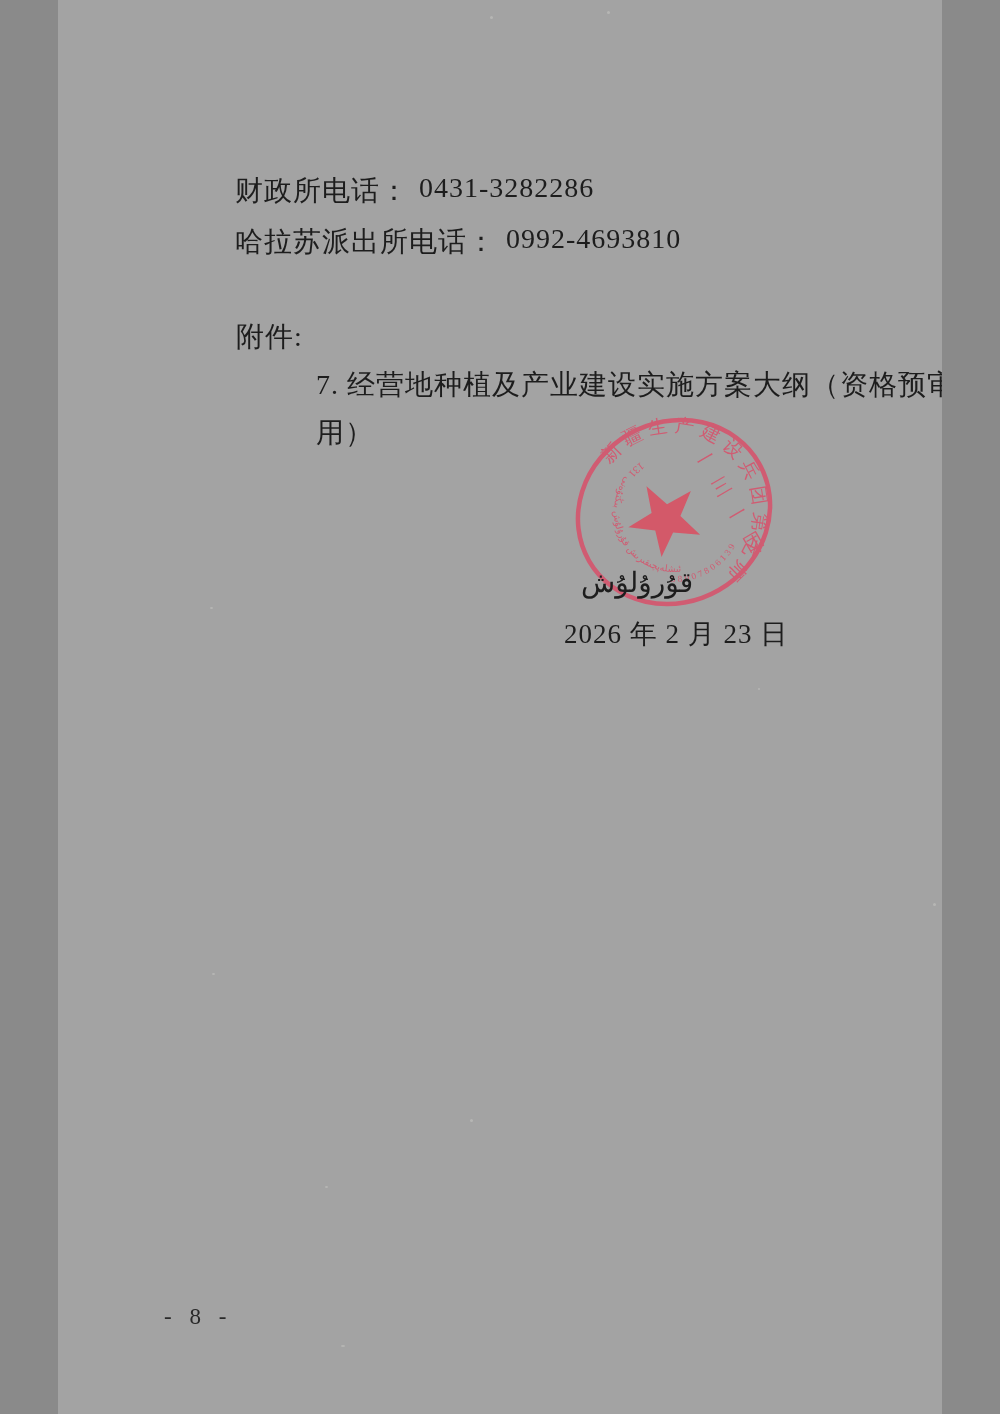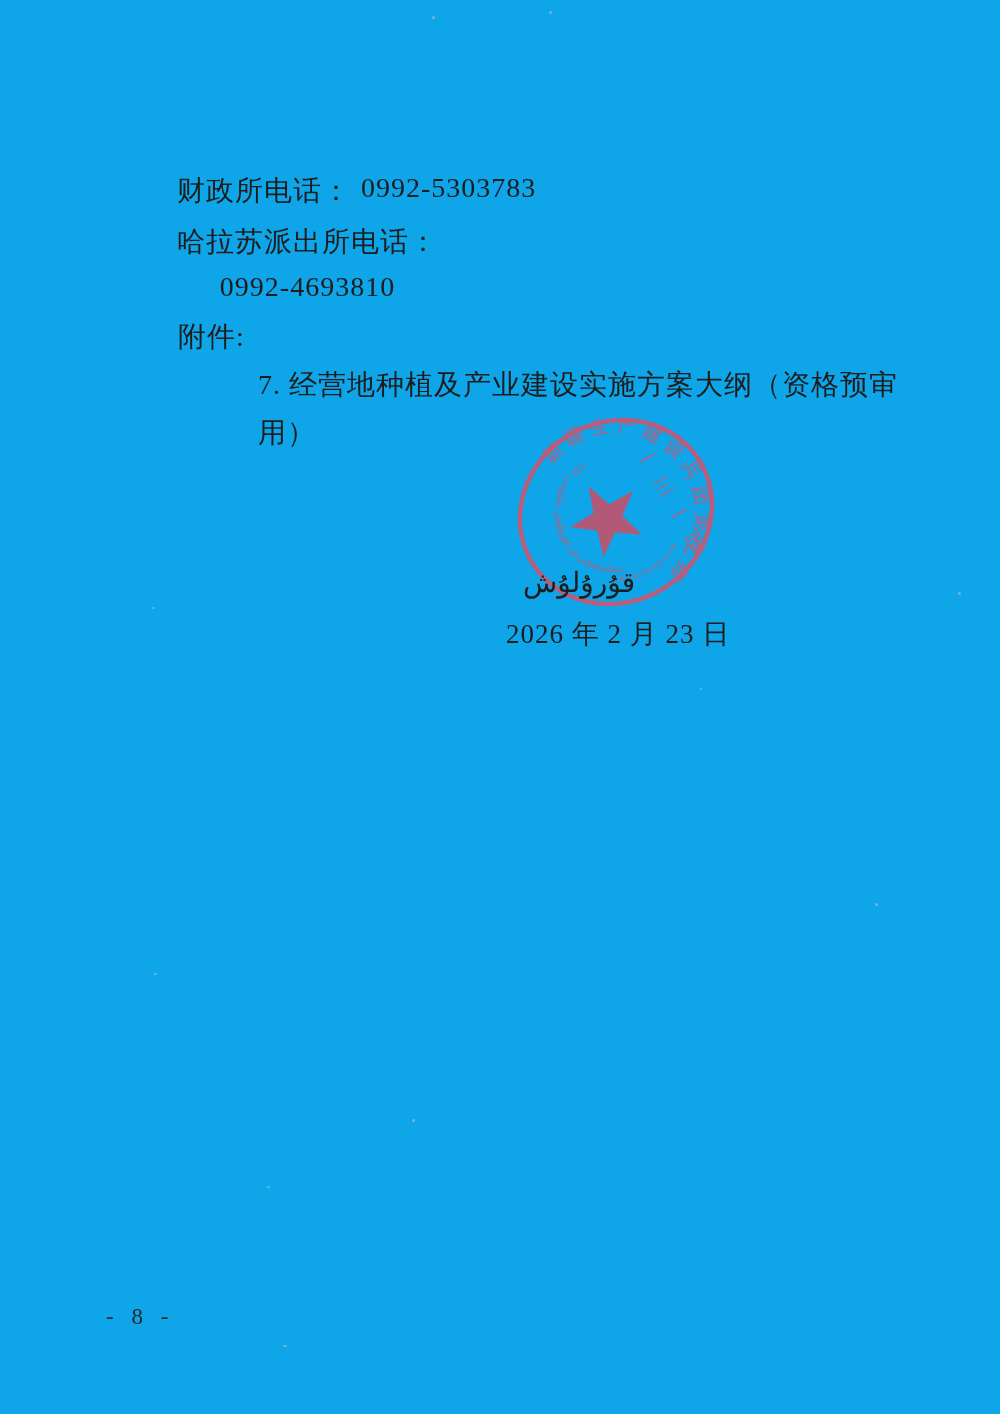--- a/index.html
+++ b/index.html
@@ -1,24 +1,23 @@
 <!DOCTYPE html>
 <html><head>
 <meta charset="utf-8">
 <style>
   html,body{margin:0;padding:0;background:#8a8a8a;}
   .page{
     position:relative;
-    width:1000px;height:1414px;
+    width:884px;height:1414px;
     margin:0 auto;
-    background:#0ea5e9;
+    background:#a3a3a3;
     overflow:hidden;
     font-family:"Liberation Serif","DejaVu Serif",serif;
     color:#1d1d1d;
-    text-align:center;
   }
   .abs{position:absolute;white-space:nowrap;}
   .bodytext{font-size:28px;letter-spacing:1px;}
   .num{font-family:"Liberation Serif","DejaVu Serif",serif;}
   .contact-line{display:flex;gap:10px;}
   .attach-line{font-size:28px;letter-spacing:1px;}
   .sig{font-size:28px;letter-spacing:1.5px;}
   .date{font-size:27px;letter-spacing:1px;}
   .pageno{font-size:23px;letter-spacing:6px;color:#2a2a2a;}
   .seal-wrap{position:absolute;left:501px;top:406px;width:232px;height:216px;}
@@ -36,23 +35,23 @@
   <div class="speck" style="left:958px;top:592px;width:3px;height:3px;"></div>
   <div class="speck" style="left:875px;top:903px;width:3px;height:3px;"></div>
   <div class="speck" style="left:154px;top:973px;width:3px;height:2px;"></div>
   <div class="speck" style="left:412px;top:1119px;width:3px;height:3px;"></div>
   <div class="speck" style="left:267px;top:1186px;width:3px;height:2px;"></div>
   <div class="speck" style="left:700px;top:688px;width:2px;height:2px;"></div>
   <div class="speck" style="left:283px;top:1345px;width:4px;height:2px;"></div>
 
   <div class="abs bodytext contact-line" style="left:177px;top:172px;">
     <span>财政所电话：</span>
-      <span class="num">0992-5303783</span>
+      <span class="num">0431-3282286</span>
   </div>
-  <div class="abs bodytext contact-line" style="left:177px;top:223px;flex-direction:column;">
+  <div class="abs bodytext contact-line" style="left:177px;top:223px;">
     <span>哈拉苏派出所电话：</span>
       <span class="num">0992-4693810</span>
   </div>
 
   <div class="abs attach-line" style="left:178px;top:318px;">附件:</div>
   <div class="abs attach-line" style="left:258px;top:366px;">7.  经营地种植及产业建设实施方案大纲（资格预审</div>
   <div class="abs attach-line" style="left:258px;top:414px;">用）</div>
 
   <div class="seal-wrap">
     <svg width="232" height="216" viewBox="0 0 232 216">

